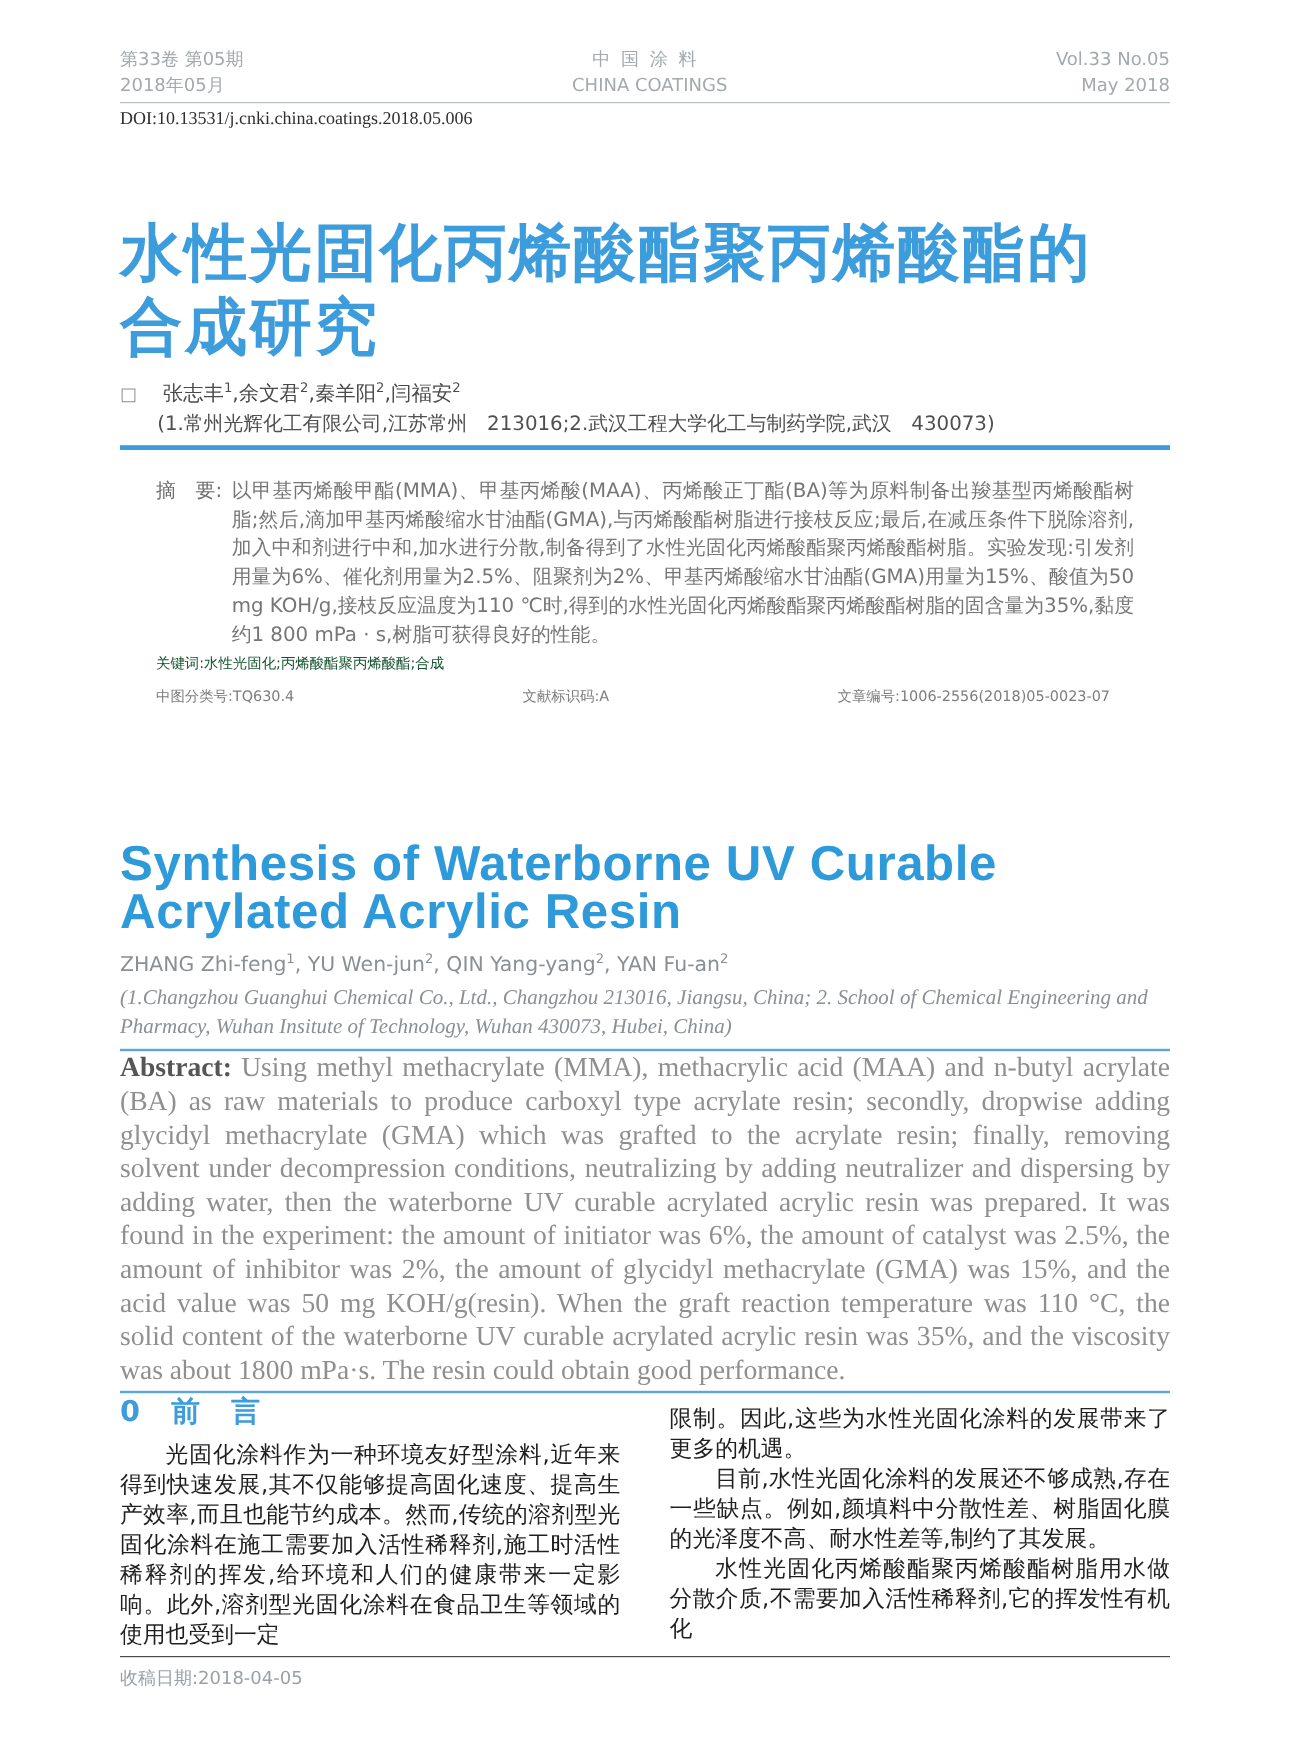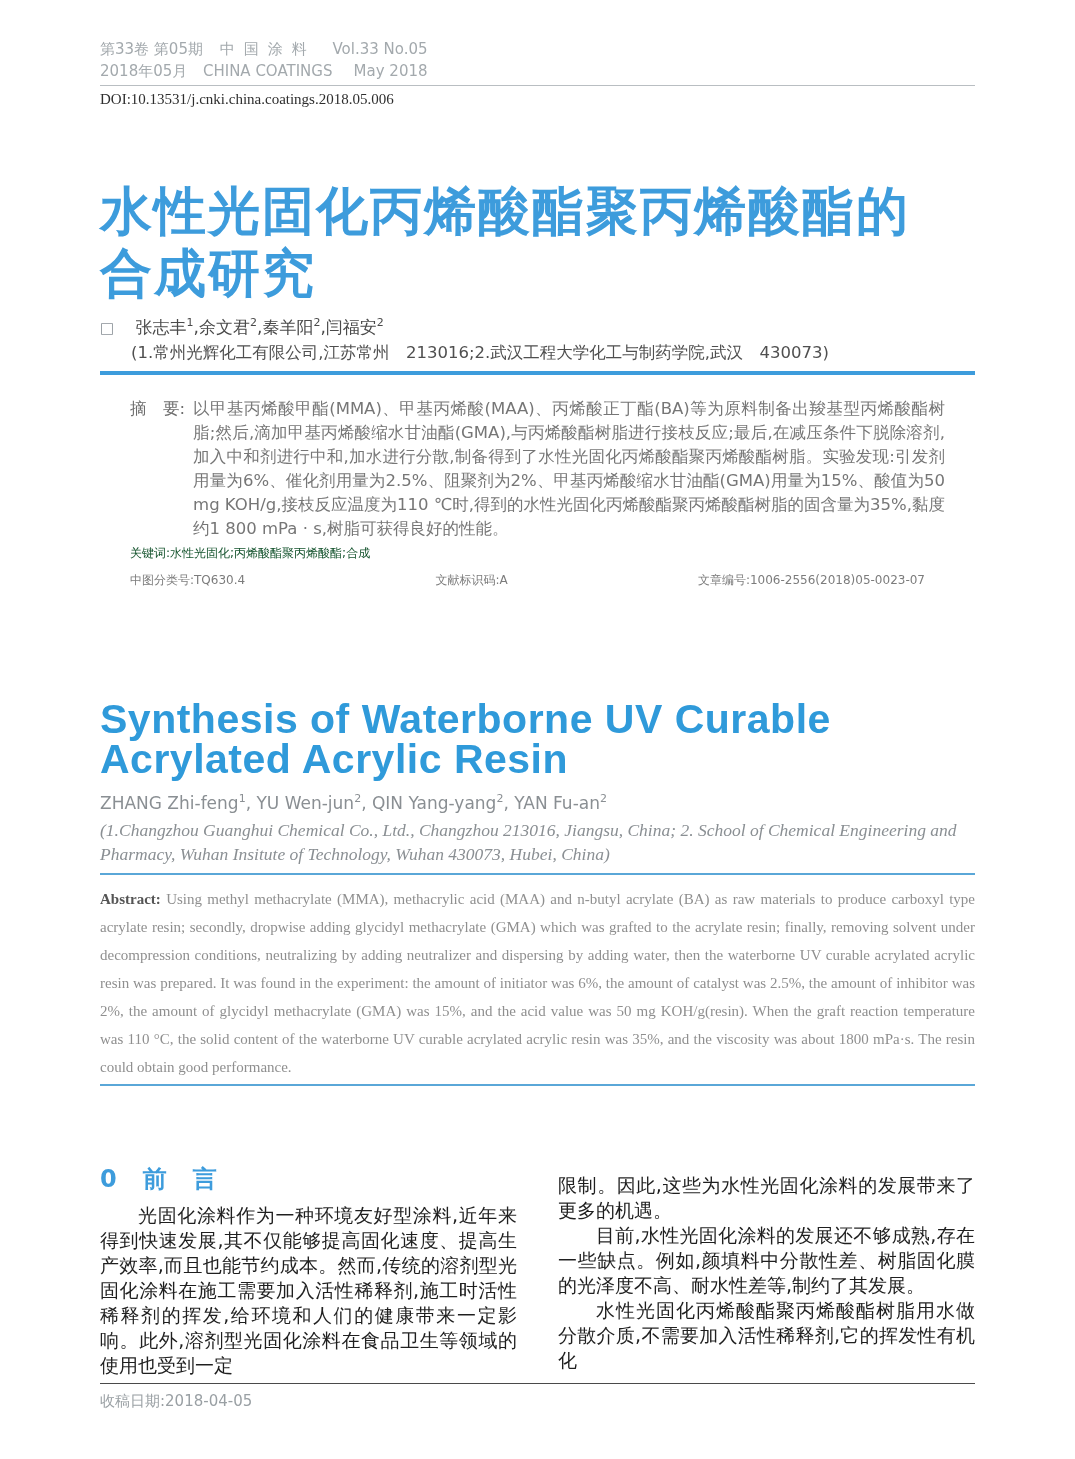--- a/index.html
+++ b/index.html
@@ -6,21 +6,21 @@
   html,body { background:#ffffff; }
   body {
     width:1075px; height:1459px; overflow:hidden; position:relative;
     font-family:"DejaVu Sans","Liberation Sans",sans-serif;
     color:#222;
   }
   .content { margin:0 100px; width:875px; }
 
   
   .jheader {
-    margin-top:38px; display:flex; justify-content:flex-start; align-items:flex-end;
+    margin-top:38px; display:flex; justify-content:space-between; align-items:flex-end;
     color:#a3a9ad; font-size:15px; line-height:22px;
     border-bottom:1px solid #b9bec2; padding-bottom:3px;
   }
   .jheader .col-c { text-align:center; }
   .jheader .col-r { text-align:right; }
   .jheader .cn-name { letter-spacing:9px; }
   .doi-line {
     margin-top:5px; font-family:"Liberation Serif","DejaVu Serif",serif;
     font-size:15px; color:#2e2e2e;
   }
@@ -57,32 +57,32 @@
     font-size:41px; line-height:40px; letter-spacing:0.5px;
     font-family:"Liberation Sans","DejaVu Sans",sans-serif;
   }
   .en-authors { margin-top:13px; font-size:17px; color:#8a8f93; }
   .en-affiliation {
     margin-top:5px; font-family:"Liberation Serif","DejaVu Serif",serif;
     font-style:italic; font-size:17.5px; line-height:24px; color:#8a8f93;
   }
   .rule-blue-thin { margin-top:7px; height:2px; background:#5aa7d8; }
   .en-abstract {
-    margin-top:10px; font-family:"Liberation Serif","DejaVu Serif",serif;
-    font-size:15px; line-height:28px; color:#8f8f8f; text-align:justify;
+    margin-top:0; font-family:"Liberation Serif","DejaVu Serif",serif;
+    font-size:23px; line-height:28px; color:#8f8f8f; text-align:justify;
   }
   .en-abstract .label, .en-keywords .label { font-weight:bold; color:#555; }
   .en-keywords {
     font-family:"Liberation Serif","DejaVu Serif",serif;
     font-size:17px; line-height:28px; color:#8f8f8f;
   }
   .rule-blue-thin2 { margin-top:3px; height:2px; background:#5aa7d8; }
 
   
-  .body-cols { margin-top:78px; display:flex; gap:41px; }
+  .body-cols { display:flex; gap:41px; }
   .bcol { width:425px; }
   .section-heading {
     color:#3d9cdc; font-weight:bold; font-size:24px; line-height:30px;
   }
   .section-heading .num { margin-right:26px; }
   .section-heading .word-gap { display:inline-block; width:26px; }
   .bcol p {
     font-size:19px; line-height:25px; color:#1f1f1f; text-align:justify;
   }
   .bcol p.indent { text-indent:2em; }

